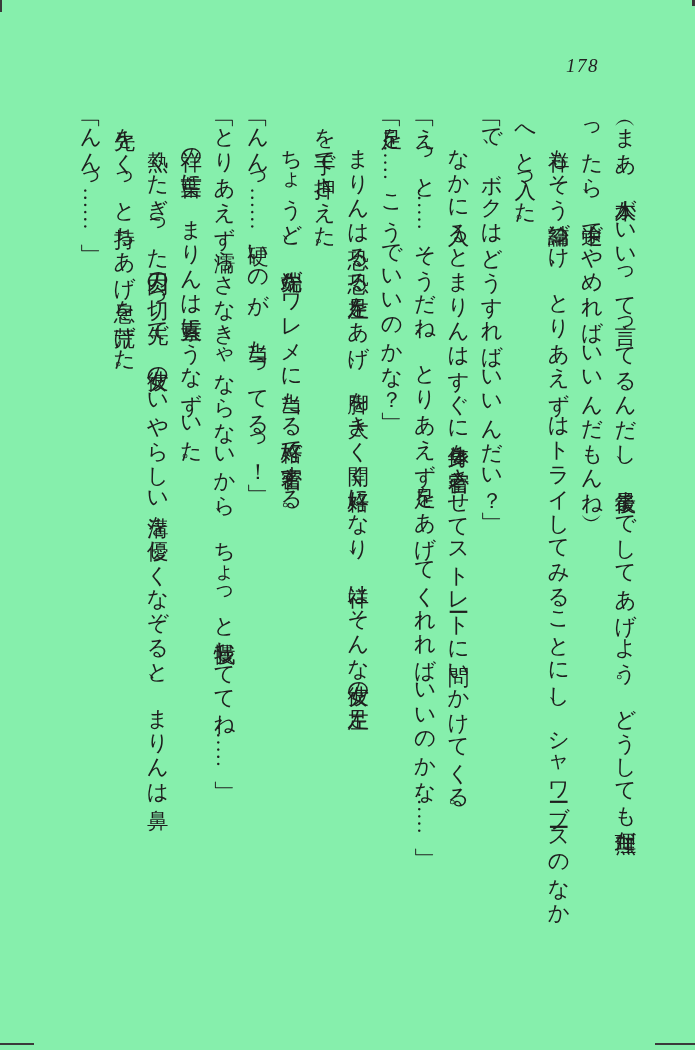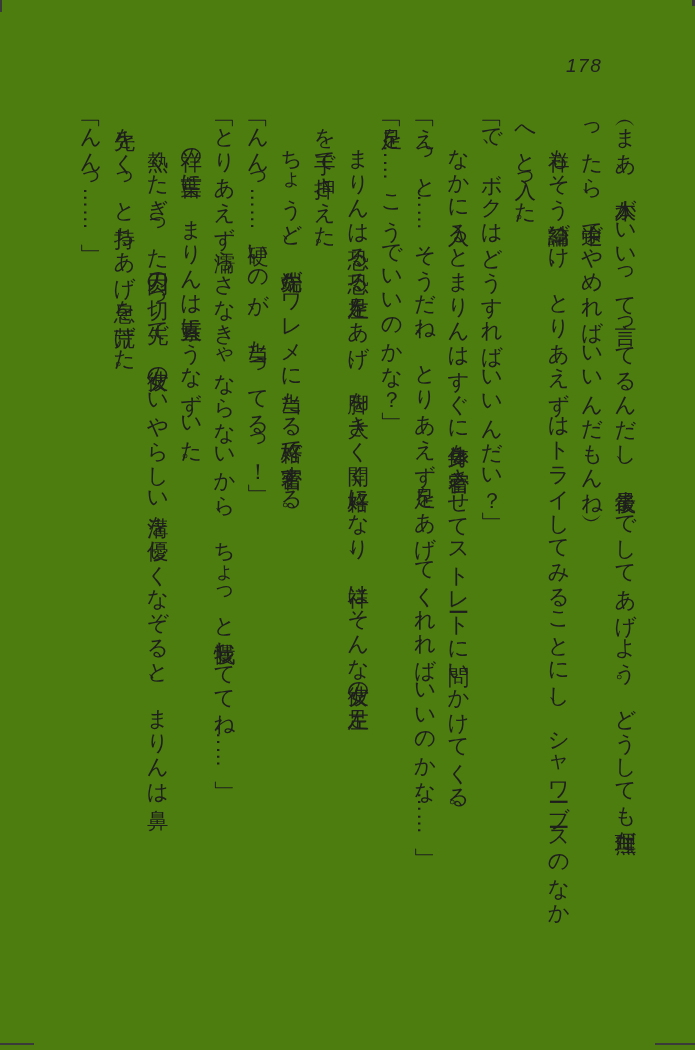--- a/index.html
+++ b/index.html
@@ -8,23 +8,23 @@
     width: 695px;
     height: 1050px;
     background: #ffffff;
     overflow: hidden;
   }
   .page {
     position: absolute;
     left: 0; top: 0;
     width: 695px;
     height: 1050px;
-    background: #4d7c0f;
+    background: #86efac;
     color: #1c1c1c;
-    font-family: Liberation Sans, sans-serif;
+    font-family: Liberation Serif, serif;
   }
   .page-number {
     position: absolute;
     top: 55px;
     left: 566px;
     font-size: 19px;
     font-style: italic;
     letter-spacing: 1.5px;
     color: #222222;
   }

